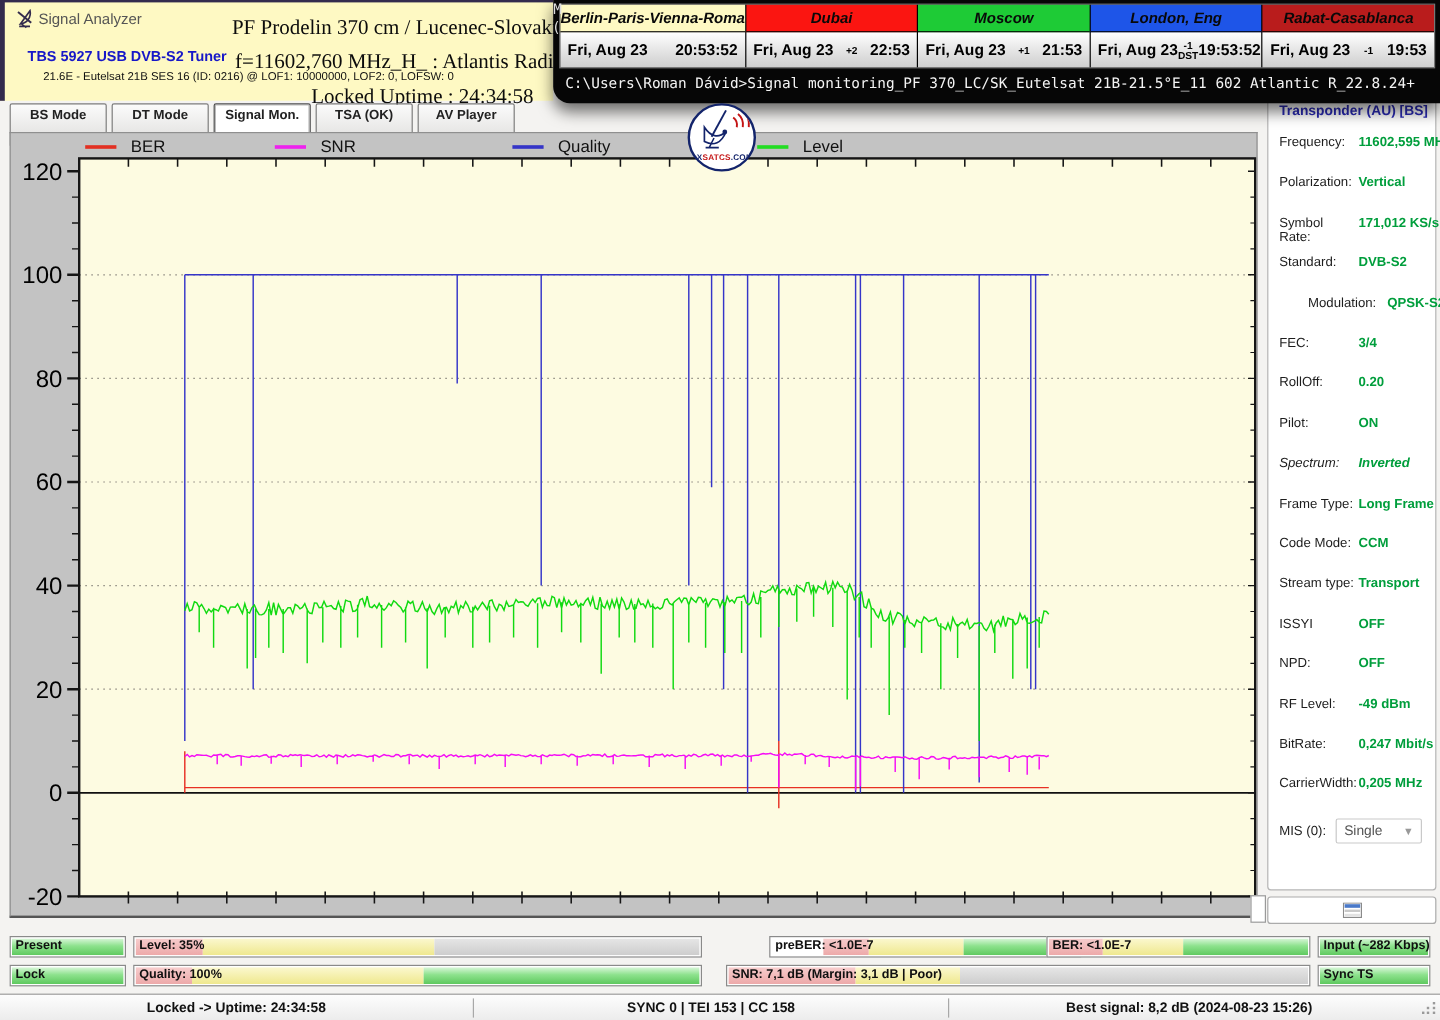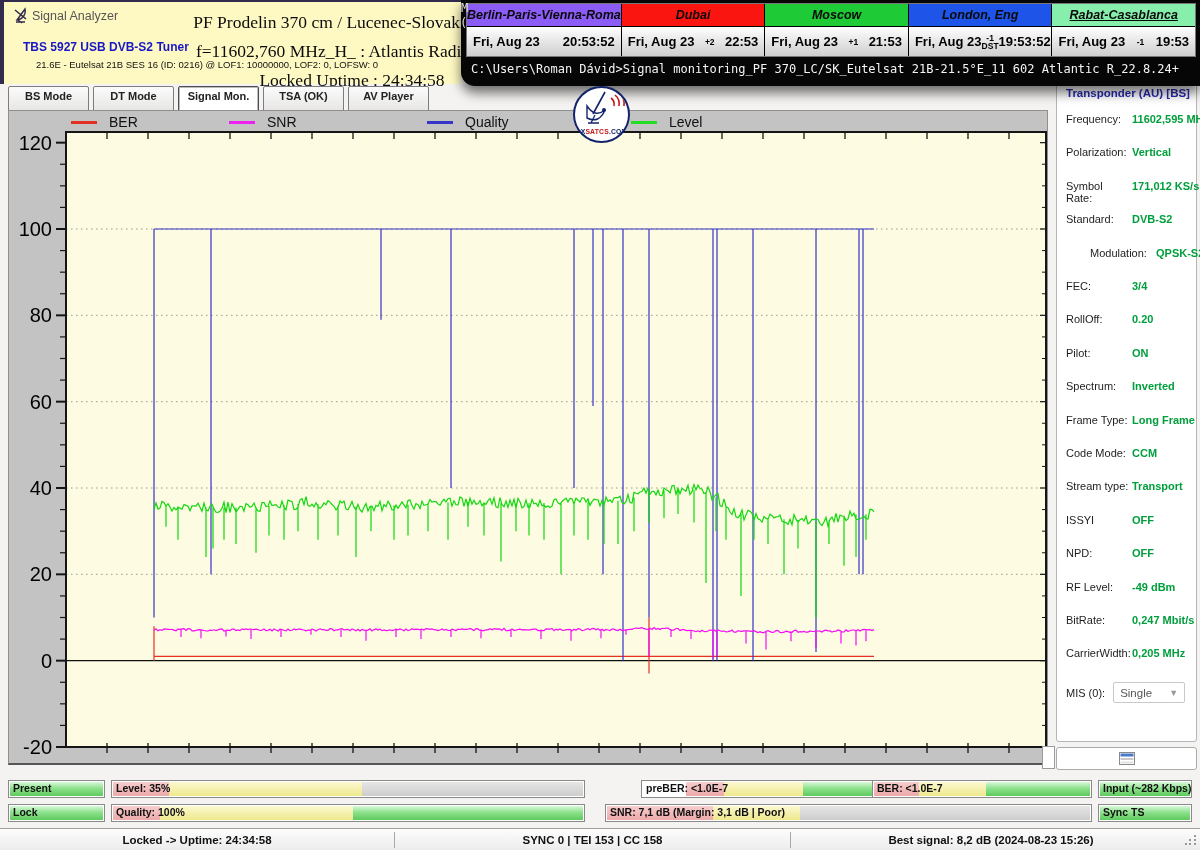--- a/index.html
+++ b/index.html
@@ -259,21 +259,21 @@
       <path d="M20 27 L16 35 M13 35 L24 35" stroke="#13246b" stroke-width="1.3"></path>
       <path d="M36 10 q4 3 3 8 M40 7 q5 4 4 11 M44 4 q6 5 5 14" stroke="#c41414" stroke-width="1.6" fill="none"></path>
       <circle cx="29" cy="22" r="2" fill="#13246b"></circle>
     </svg>
     <div id="logo-text"><span>DX</span><span class="red">SATCS</span><span>.COM</span></div>
   </div>
 
   <div id="console-panel">
     <div id="clock-panel">
         <div class="clock-col">
-          <div class="clock-head" style="background: #8b5cf6;">Berlin-Paris-Vienna-Roma</div>
+          <div class="clock-head" style="background: #fef9c3;">Berlin-Paris-Vienna-Roma</div>
           <div class="clock-body">
             <span class="clock-date">Fri, Aug 23</span>
             <span class="clock-off"></span>
             <span class="clock-time">20:53:52</span>
           </div>
         </div>
         <div class="clock-col">
           <div class="clock-head" style="background: rgb(251, 21, 17);">Dubai</div>
           <div class="clock-body">
             <span class="clock-date">Fri, Aug 23</span>
@@ -291,21 +291,21 @@
         </div>
         <div class="clock-col">
           <div class="clock-head" style="background: rgb(30, 85, 232);">London, Eng</div>
           <div class="clock-body">
             <span class="clock-date">Fri, Aug 23</span>
             <span class="clock-off">-1<br>DST</span>
             <span class="clock-time">19:53:52</span>
           </div>
         </div>
         <div class="clock-col">
-          <div class="clock-head" style="background: #86efac; text-decoration: underline;">Rabat-Casablanca</div>
+          <div class="clock-head" style="background: #b91c1c;">Rabat-Casablanca</div>
           <div class="clock-body">
             <span class="clock-date">Fri, Aug 23</span>
             <span class="clock-off">-1</span>
             <span class="clock-time">19:53</span>
           </div>
         </div>
       </div>
     <div id="console-line">C:\Users\Roman Dávid&gt;Signal monitoring_PF 370_LC/SK_Eutelsat 21B-21.5°E_11 602 Atlantic R_22.8.24+</div>
   </div>
   <span class="frag" style="left:461px;top:1px;z-index:31;">M</span>
@@ -339,21 +339,21 @@
           <span class="tp-value">3/4</span>
         </div>
         <div class="tp-row" style="top: 234.4px;">
           <span class="tp-label">RollOff:</span>
           <span class="tp-value">0.20</span>
         </div>
         <div class="tp-row" style="top: 267.8px;">
           <span class="tp-label">Pilot:</span>
           <span class="tp-value">ON</span>
         </div>
-        <div class="tp-row" style="top: 301.2px;">
+        <div class="tp-row" style="top: 301.2px; font-style: italic;">
           <span class="tp-label">Spectrum:</span>
           <span class="tp-value">Inverted</span>
         </div>
         <div class="tp-row" style="top: 334.6px;">
           <span class="tp-label">Frame Type:</span>
           <span class="tp-value">Long Frame</span>
         </div>
         <div class="tp-row" style="top: 368px;">
           <span class="tp-label">Code Mode:</span>
           <span class="tp-value">CCM</span>

